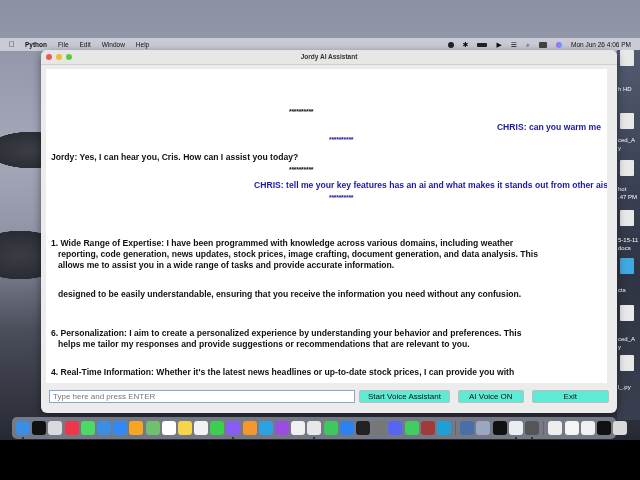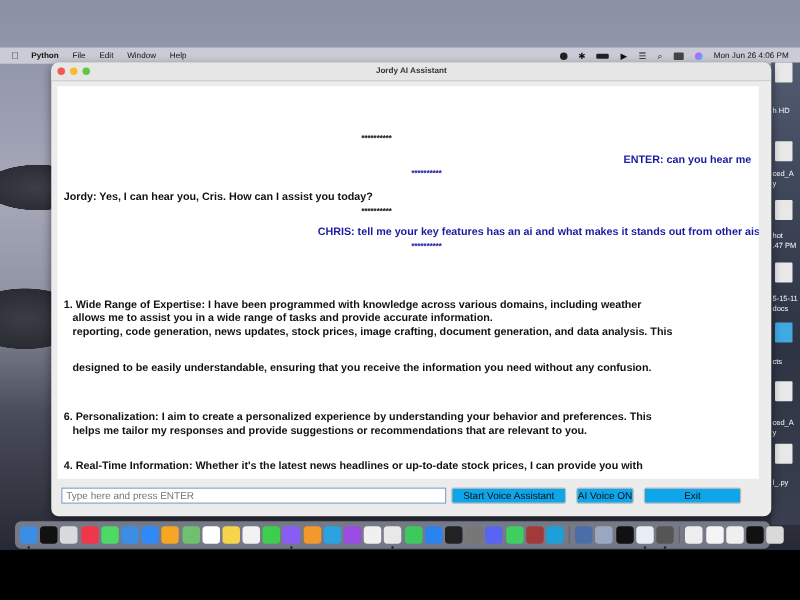--- a/index.html
+++ b/index.html
@@ -73,26 +73,26 @@
 
   .bottom-bar {
     position:absolute; left:8px; top:338px; width:560px; height:16px; display:flex; align-items:center;
   }
   .input-box {
     width:308px; height:13px; border:1px solid #8aa6c9; background:#fff;
     font-size:8px; color:#777; font-family:"Liberation Sans", sans-serif;
     padding:0 3px; box-sizing:border-box; outline:none;
   }
   .btn {
-    height:13px; border:1px solid #bdbdbd; background:#0ea5e9; border-radius:2px;
+    height:13px; border:1px solid #bdbdbd; background:#5eead4; border-radius:2px;
     font-size:8px; color:#111; display:flex; align-items:center; justify-content:center;
     box-sizing:border-box; font-family:"Liberation Sans", sans-serif;
   }
   .btn-start { width:92px; margin-left:4px; }
-  .btn-voice { width:46px; margin-left:8px; }
+  .btn-voice { width:66px; margin-left:8px; }
   .btn-exit { width:78px; margin-left:8px; }
 
   
   .dock {
     position:absolute; left:12px; top:417px; width:604px; height:22px;
     background:rgba(180,185,200,0.55); border-radius:5px;
     display:flex; align-items:center; padding:0 4px; box-sizing:border-box; gap:2.2px;
   }
   .dock-icon { width:14px; height:14px; border-radius:3px; flex:none; position:relative; }
   .dock-sep { width:1px; height:14px; background:rgba(80,80,90,0.5); margin:0 2px; flex:none; }
@@ -149,30 +149,30 @@
     <div class="traffic">
       <span class="t-close"></span>
       <span class="t-min"></span>
       <span class="t-max"></span>
     </div>
     <div class="win-title">Jordy AI Assistant</div>
   </div>
 
   <div class="chat-area">
     <div class="sep bot" style="top:37px;left:243px;">**********</div>
-    <div class="msg user" style="top:53px;">ENTER: can you hear me</div>
+    <div class="msg user" style="top:53px;">CHRIS: can you warm me</div>
     <div class="sep user" style="top:65px;left:283px;">**********</div>
     <div class="msg bot" style="top:83px;">Jordy: Yes, I can hear you, Cris. How can I assist you today?</div>
     <div class="sep bot" style="top:95px;left:243px;">**********</div>
     <div class="msg user" style="top:111px;right:-1px;">CHRIS: tell me your key features has an ai and what makes it stands out from other ais</div>
     <div class="sep user" style="top:123px;left:283px;">**********</div>
     <div class="msg bot" style="top:169px;">
       <div>1. Wide Range of Expertise: I have been programmed with knowledge across various domains, including weather</div>
+      <div class="indent">reporting, code generation, news updates, stock prices, image crafting, document generation, and data analysis. This</div>
       <div class="indent">allows me to assist you in a wide range of tasks and provide accurate information.</div>
-      <div class="indent">reporting, code generation, news updates, stock prices, image crafting, document generation, and data analysis. This</div>
     </div>
     <div class="msg bot" style="top:220px;">
       <div class="indent">designed to be easily understandable, ensuring that you receive the information you need without any confusion.</div>
     </div>
     <div class="msg bot" style="top:259px;">
       <div>6. Personalization: I aim to create a personalized experience by understanding your behavior and preferences. This</div>
       <div class="indent">helps me tailor my responses and provide suggestions or recommendations that are relevant to you.</div>
     </div>
     <div class="msg bot" style="top:298px;">
       <div>4. Real-Time Information: Whether it's the latest news headlines or up-to-date stock prices, I can provide you with</div>

